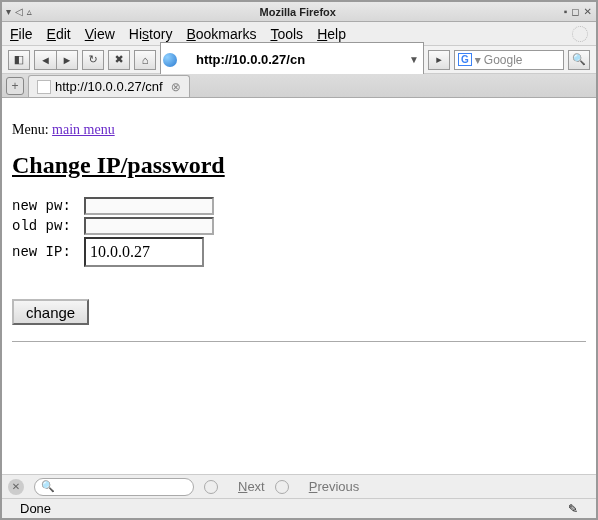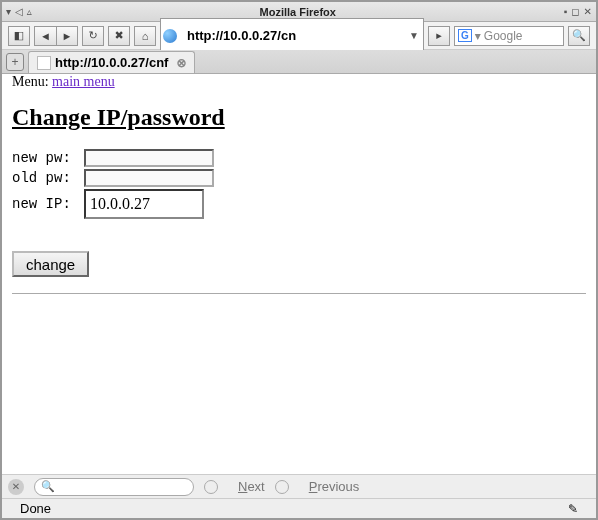--- a/index.html
+++ b/index.html
@@ -77,21 +77,21 @@
   .btn-group .btn3d { border-radius:0; }
   .btn-group .btn3d:first-child { border-right:none; }
   .urlbar {
     flex:1;
     height:36px;
     border:1px solid #999;
     background:#fff;
     display:flex;
     align-items:center;
     padding:0 2px;
-    gap:10px;
+    gap:19px;
   }
   .globe {
     width:14px;height:14px;border-radius:50%;
     background: radial-gradient(circle at 30% 30%, #8fd0ff, #2d7cd1);
     flex-shrink:0;
   }
   .urltext { font-family: Arial; font-size:13px; font-weight:bold; color:#000; flex:1; overflow:hidden; white-space:nowrap; }
   .dropdown-arrow { font-size:10px; color:#555; padding:0 2px; }
   .searchbox {
     width:110px;height:20px;border:1px solid #999;background:#fff;
@@ -109,27 +109,27 @@
     gap:4px;
   }
   .newtab {
     width:18px;height:18px;border:1px solid #888;border-radius:3px;
     background:#e0e0e0;display:flex;align-items:center;justify-content:center;
     font-size:12px;color:#666;margin-bottom:2px;
   }
   .tab {
     height:22px;border:1px solid #aaa;border-bottom:none;
     background:#eee;display:flex;align-items:center;gap:4px;
-    padding:0 8px;border-radius:3px 3px 0 0;font-size:13px;font-weight:bold;
+    padding:0 8px;border-radius:3px 3px 0 0;font-size:13px;font-weight:normal;
   }
   .tab .page-icon{width:14px;height:14px;border:1px solid #bbb;background:#fff;}
   .tab-close{font-size:12px;color:#888;margin-left:4px;}
   
   .content {
-    flex:1; background:#fff; padding:0 10px; font-family: "Times New Roman", serif;
+    flex:1; background:#fff; padding:24px 10px; font-family: "Times New Roman", serif;
     font-size:15px; color:#000; overflow:auto;
   }
   .menu-line { font-size:14px; }
   .menu-line a { color:#6a2cc9; text-decoration:underline; }
   h1.page-heading { font-size:24px; font-weight:bold; margin:14px 0 18px 0;text-decoration:underline; }
   .form-row { display:flex; align-items:center; margin:2px 0; }
   .form-row label { font-family: "Courier New", monospace; font-size:14px; width:72px; }
   .pwbox {
     width:130px;height:18px;border:2px inset #aaa;background:#fafafa;
   }
@@ -175,20 +175,30 @@
       <span class="wm-icon">▵</span>
     </div>
     <div class="title-center">Mozilla Firefox</div>
     <div class="title-right">
       <span class="wm-icon">▪</span>
       <span class="wm-icon">◻</span>
       <span class="wm-icon">✕</span>
     </div>
   </div>
 
+  <div class="menubar">
+    <span><u>F</u>ile</span>
+    <span><u>E</u>dit</span>
+    <span><u>V</u>iew</span>
+    <span>Hi<u>s</u>tory</span>
+    <span><u>B</u>ookmarks</span>
+    <span><u>T</u>ools</span>
+    <span><u>H</u>elp</span>
+    <span class="throbber"></span>
+  </div>
 
   <div class="navbar">
     <span class="btn3d">◧</span>
     <span class="btn-group">
       <span class="btn3d">◄</span>
       <span class="btn3d">►</span>
     </span>
     <span class="btn3d">↻</span>
     <span class="btn3d">✖</span>
     <span class="btn3d">⌂</span>

